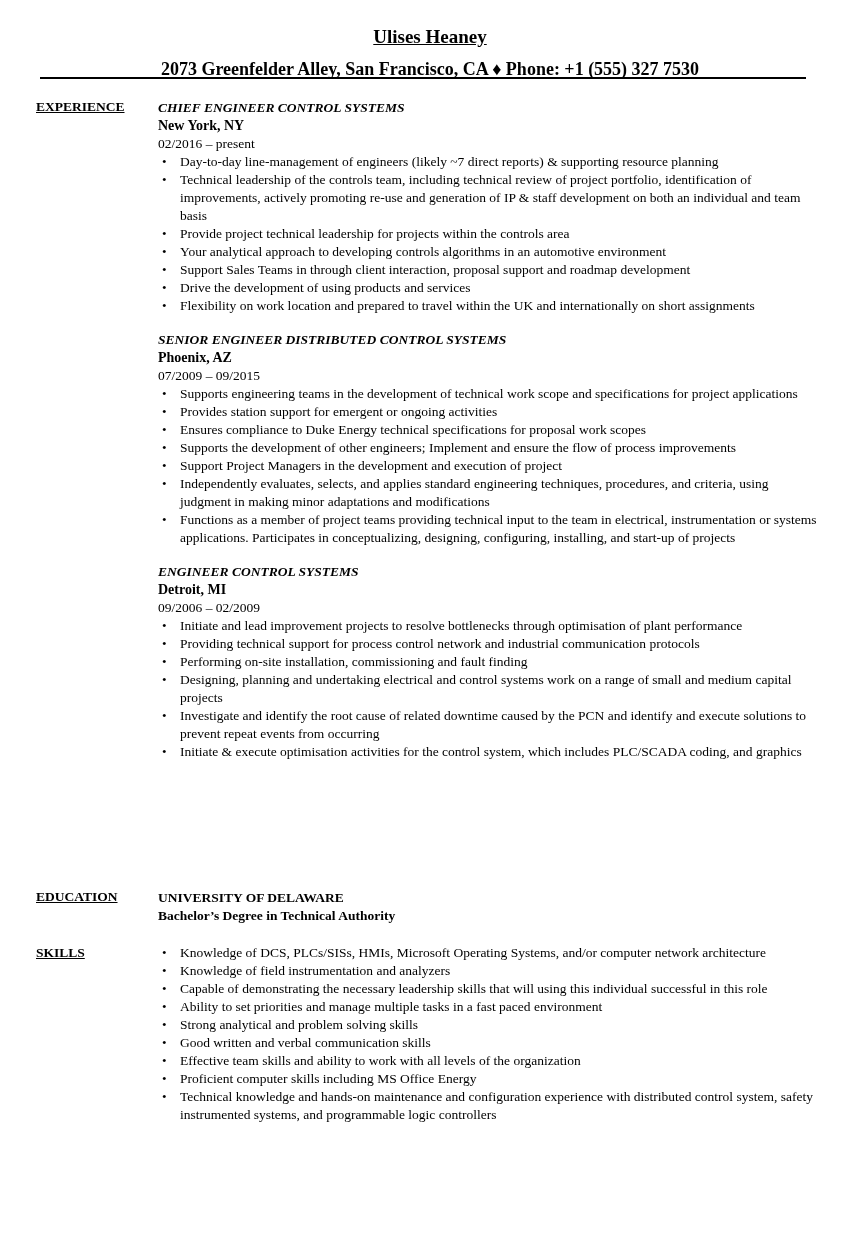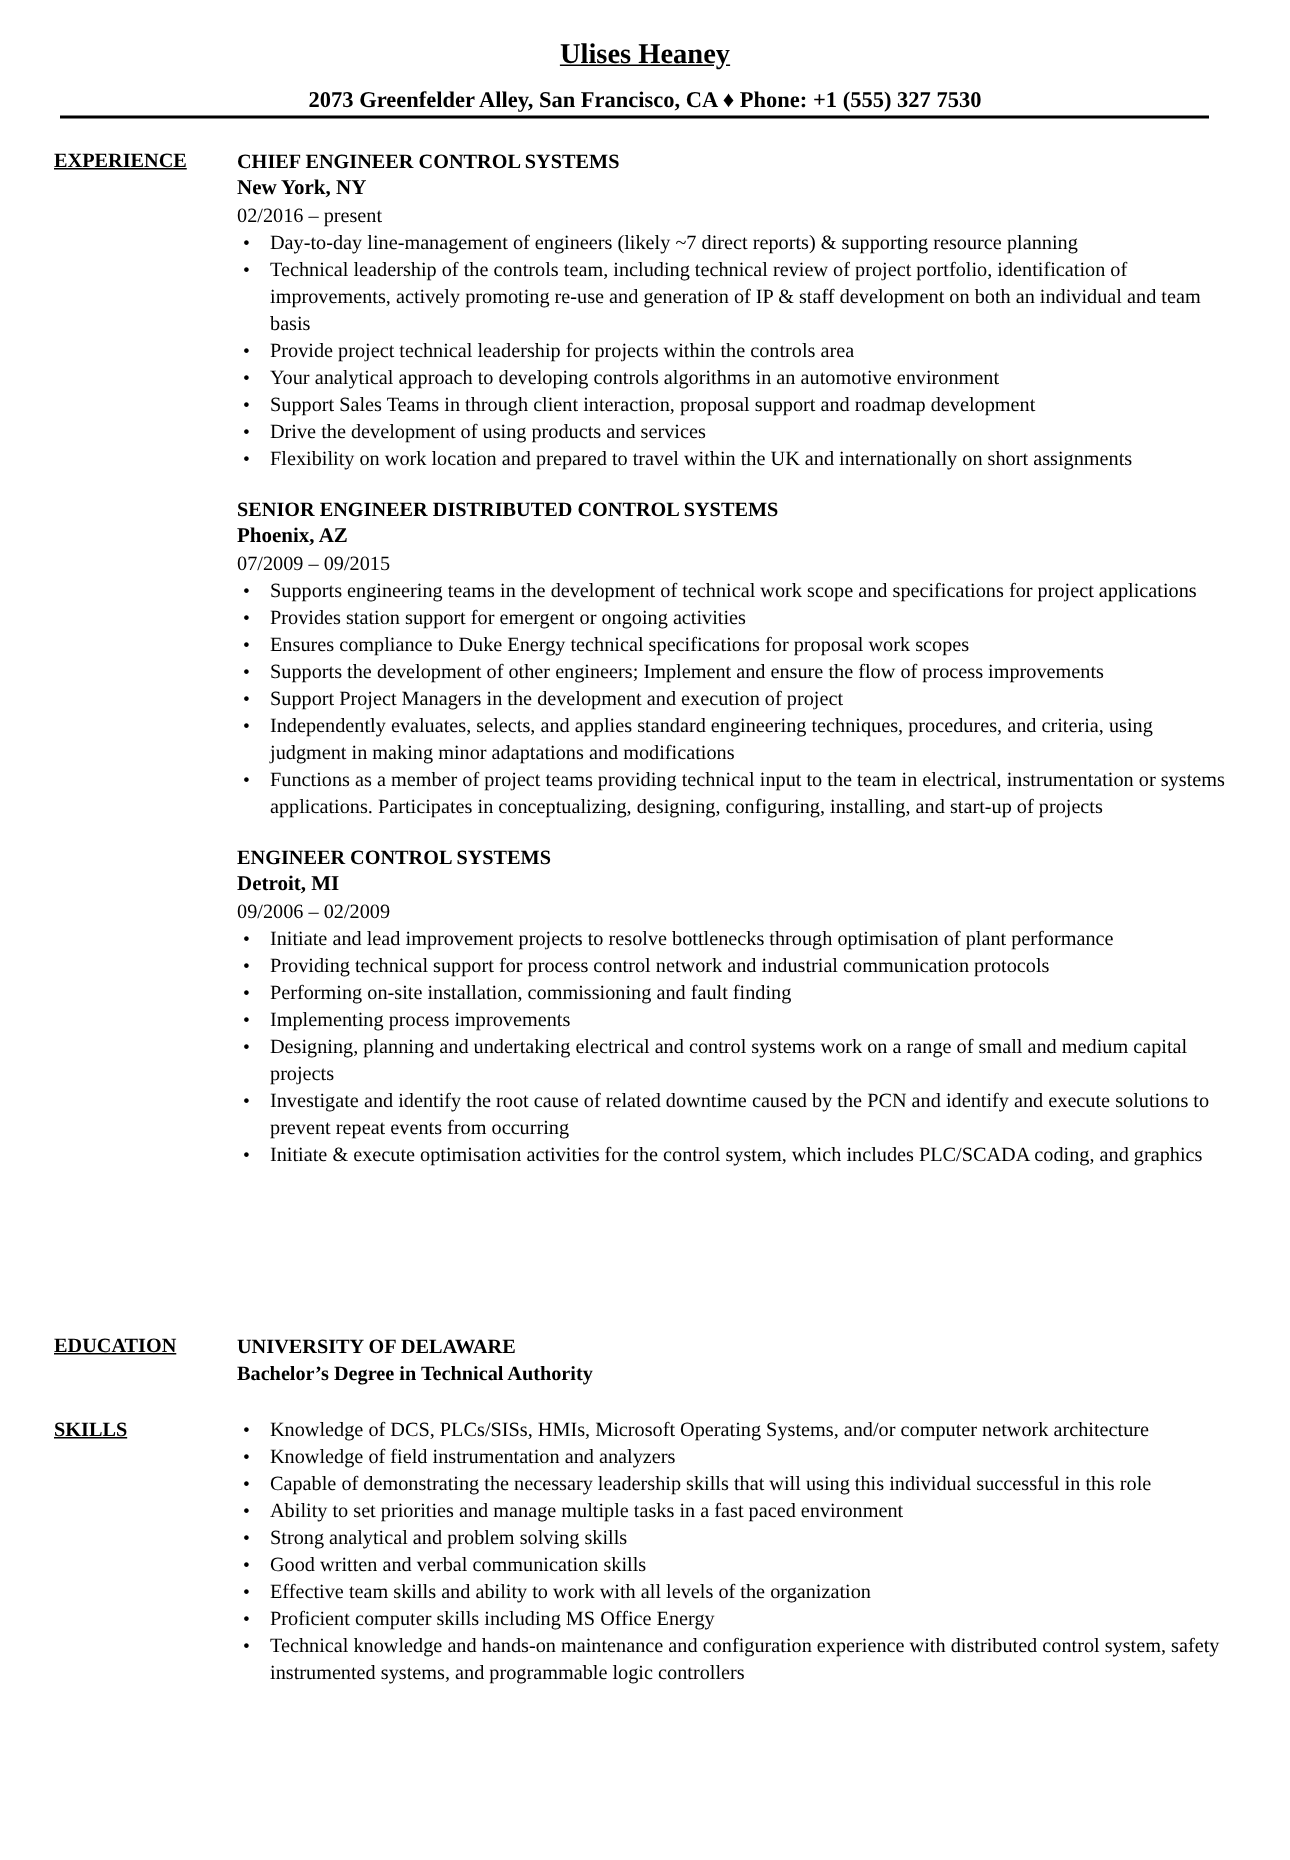--- a/index.html
+++ b/index.html
@@ -1,26 +1,26 @@
 <!DOCTYPE html>
 <html><head>
 <meta charset="utf-8">
 <style>
   html, body { margin: 0; padding: 0; background: #ffffff; }
   body { width: 860px; height: 1240px; position: relative; overflow: hidden;
          font-family: "Liberation Serif", serif; color: #000; }
   .name { position: absolute; top: 26px; left: 0; width: 860px; text-align: center;
           font-size: 19px; font-weight: bold; text-decoration: underline; }
   .contact { position: absolute; top: 59px; left: 0; width: 860px; text-align: center;
-             font-size: 15px; font-weight: bold; }
+             font-size: 18px; font-weight: bold; }
   .rule { position: absolute; top: 77px; left: 40px; width: 766px; height: 2px; background: #000; }
   .section-label { position: absolute; left: 36px; font-size: 13.5px; font-weight: bold; text-decoration: underline; }
   .content { position: absolute; left: 158px; width: 660px; font-size: 13.5px; line-height: 18px; }
   .job { margin-bottom: 16px; }
-  .job-title { font-weight: bold; font-size: 13.5px; }
+  .job-title { font-weight: bold; font-size: 13.5px; font-style: italic; }
   .loc { font-weight: bold; font-size: 14px; }
   .dates { font-size: 13.5px; }
   ul { margin: 0; padding: 0 0 0 22px; list-style: none; }
   li { position: relative; }
   li::before { content: "\2022"; position: absolute; left: -18px; top: 0; font-size: 13px; }
   .edu-school { font-weight: bold; }
   .edu-degree { font-weight: bold; font-size: 13.5px; }
 </style>
 </head>
 <body>
@@ -60,21 +60,20 @@
     </ul>
   </div>
   <div class="job">
     <div class="job-title">ENGINEER CONTROL SYSTEMS</div>
     <div class="loc">Detroit, MI</div>
     <div class="dates">09/2006 – 02/2009</div>
     <ul>
       <li>Initiate and lead improvement projects to resolve bottlenecks through optimisation of plant performance</li>
       <li>Providing technical support for process control network and industrial communication protocols</li>
       <li>Performing on-site installation, commissioning and fault finding</li>
-      <li>Implementing process improvements</li>
       <li>Designing, planning and undertaking electrical and control systems work on a range of small and medium capital projects</li>
       <li>Investigate and identify the root cause of related downtime caused by the PCN and identify and execute solutions to prevent repeat events from occurring</li>
       <li>Initiate &amp; execute optimisation activities for the control system, which includes PLC/SCADA coding, and graphics</li>
     </ul>
   </div>
 </div>
 
 <div class="section-label" style="top:889px">EDUCATION</div>
 <div class="content" style="top:889px">
   <div class="edu-school">UNIVERSITY OF DELAWARE</div>

